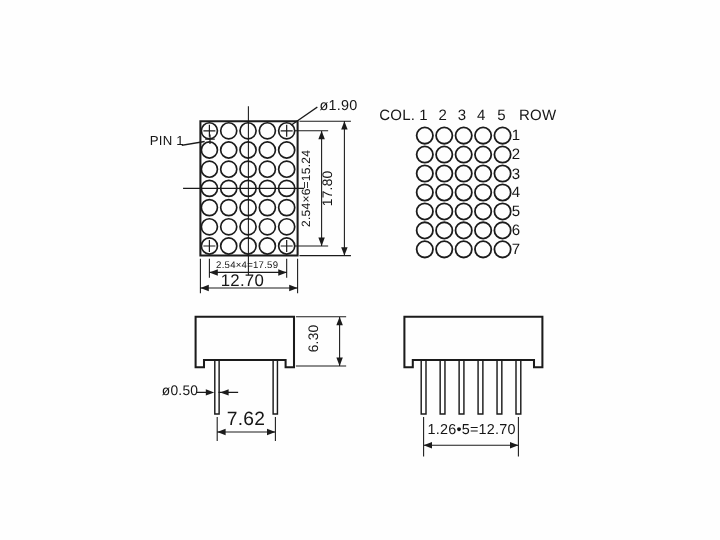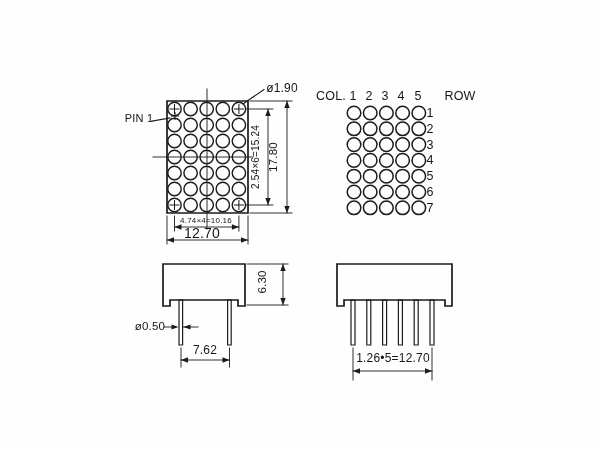--- a/index.html
+++ b/index.html
@@ -185,35 +185,35 @@
         <polygon points="353,371 360,368.3 360,373.7"></polygon>
         <polygon points="432,371 425,368.3 425,373.7"></polygon>
       </g>
     </g>
   </svg>
 
   <div class="lbl" style="left:139px;top:118px;font-size:11px;text-align:right;">PIN 1</div>
   <div class="lbl" style="left:282px;top:88px;font-size:12px;">ø1.90</div>
   <div class="lbl rot" style="left:256px;top:157px;font-size:10px;">2.54×6=15.24</div>
   <div class="lbl rot" style="left:274px;top:157px;font-size:11.5px;">17.80</div>
-  <div class="lbl" style="left:206px;top:221px;font-size:8px;">4.74×4=10.16</div>
+  <div class="lbl" style="left:206px;top:221px;font-size:8px;">2.54×4=17.59</div>
   <div class="lbl" style="left:202px;top:233px;font-size:14px;">12.70</div>
 
   <div class="lbl" style="left:331px;top:96px;font-size:12.5px;">COL.</div>
   <div class="lbl" style="left:353px;top:96px;font-size:12.5px;">1</div>
   <div class="lbl" style="left:369px;top:96px;font-size:12.5px;">2</div>
   <div class="lbl" style="left:385px;top:96px;font-size:12.5px;">3</div>
   <div class="lbl" style="left:401px;top:96px;font-size:12.5px;">4</div>
   <div class="lbl" style="left:418px;top:96px;font-size:12.5px;">5</div>
-  <div class="lbl" style="left:460px;top:96px;font-size:12.5px;">ROW</div>
+  <div class="lbl" style="left:448px;top:96px;font-size:12.5px;">ROW</div>
   <div class="lbl" style="left:430px;top:113px;font-size:12.5px;">1</div>
   <div class="lbl" style="left:430px;top:129px;font-size:12.5px;">2</div>
   <div class="lbl" style="left:430px;top:145px;font-size:12.5px;">3</div>
   <div class="lbl" style="left:430px;top:160px;font-size:12.5px;">4</div>
   <div class="lbl" style="left:430px;top:176px;font-size:12.5px;">5</div>
   <div class="lbl" style="left:430px;top:192px;font-size:12.5px;">6</div>
   <div class="lbl" style="left:430px;top:208px;font-size:12.5px;">7</div>
 
   <div class="lbl rot" style="left:263px;top:282px;font-size:11.5px;">6.30</div>
   <div class="lbl" style="left:150px;top:327px;font-size:11.5px;">ø0.50</div>
-  <div class="lbl" style="left:205px;top:350px;font-size:12px;">7.62</div>
+  <div class="lbl" style="left:205px;top:350px;font-size:16px;">7.62</div>
   <div class="lbl" style="left:393px;top:358px;font-size:12px;">1.26•5=12.70</div>
 </div>
 
 </body></html>

